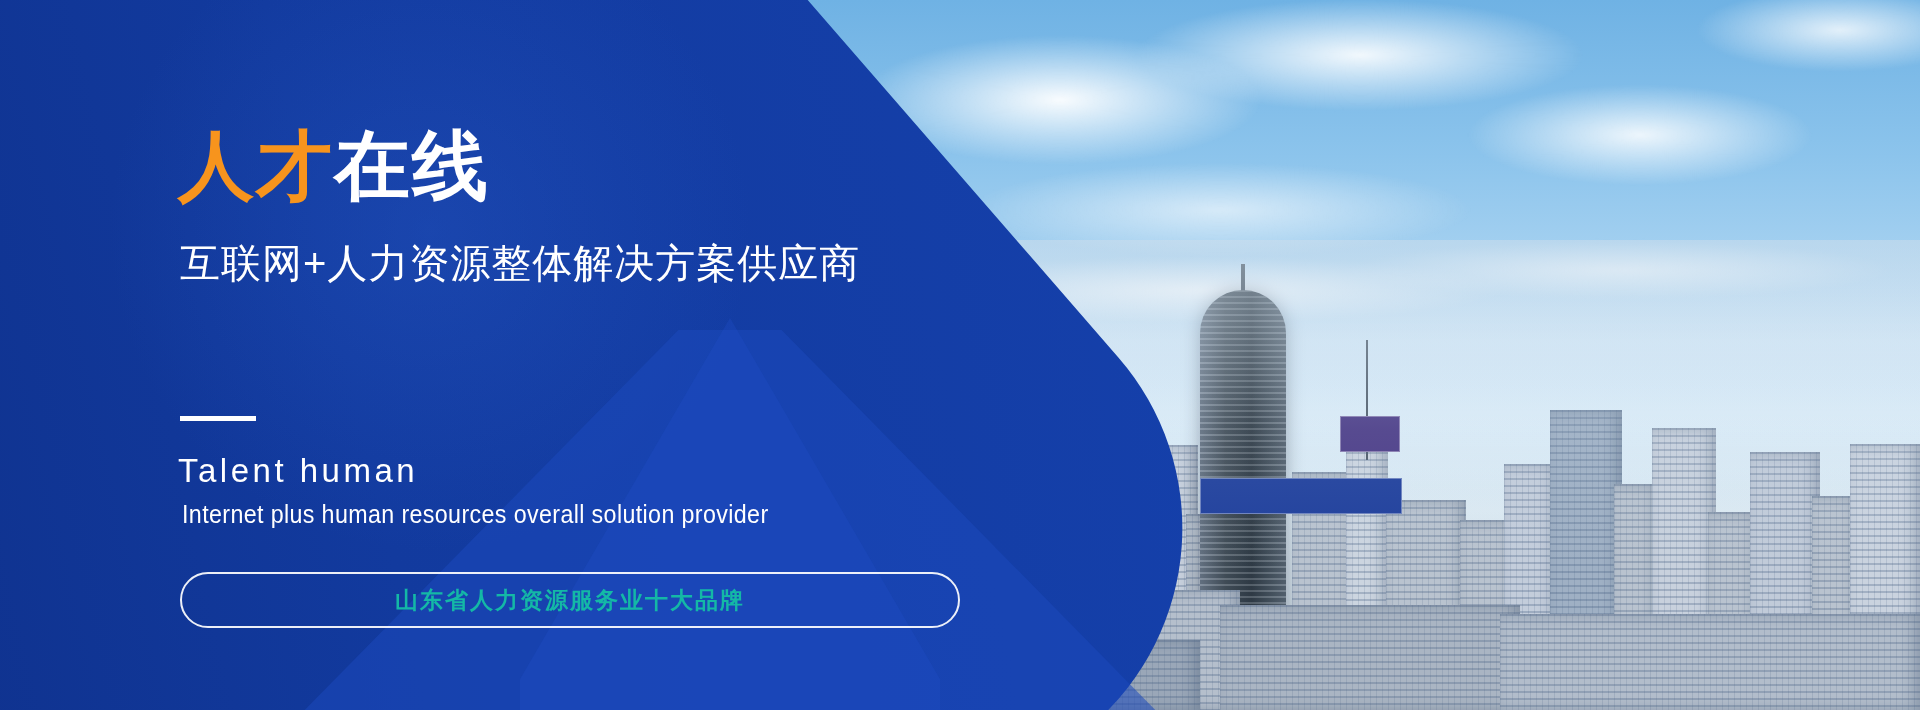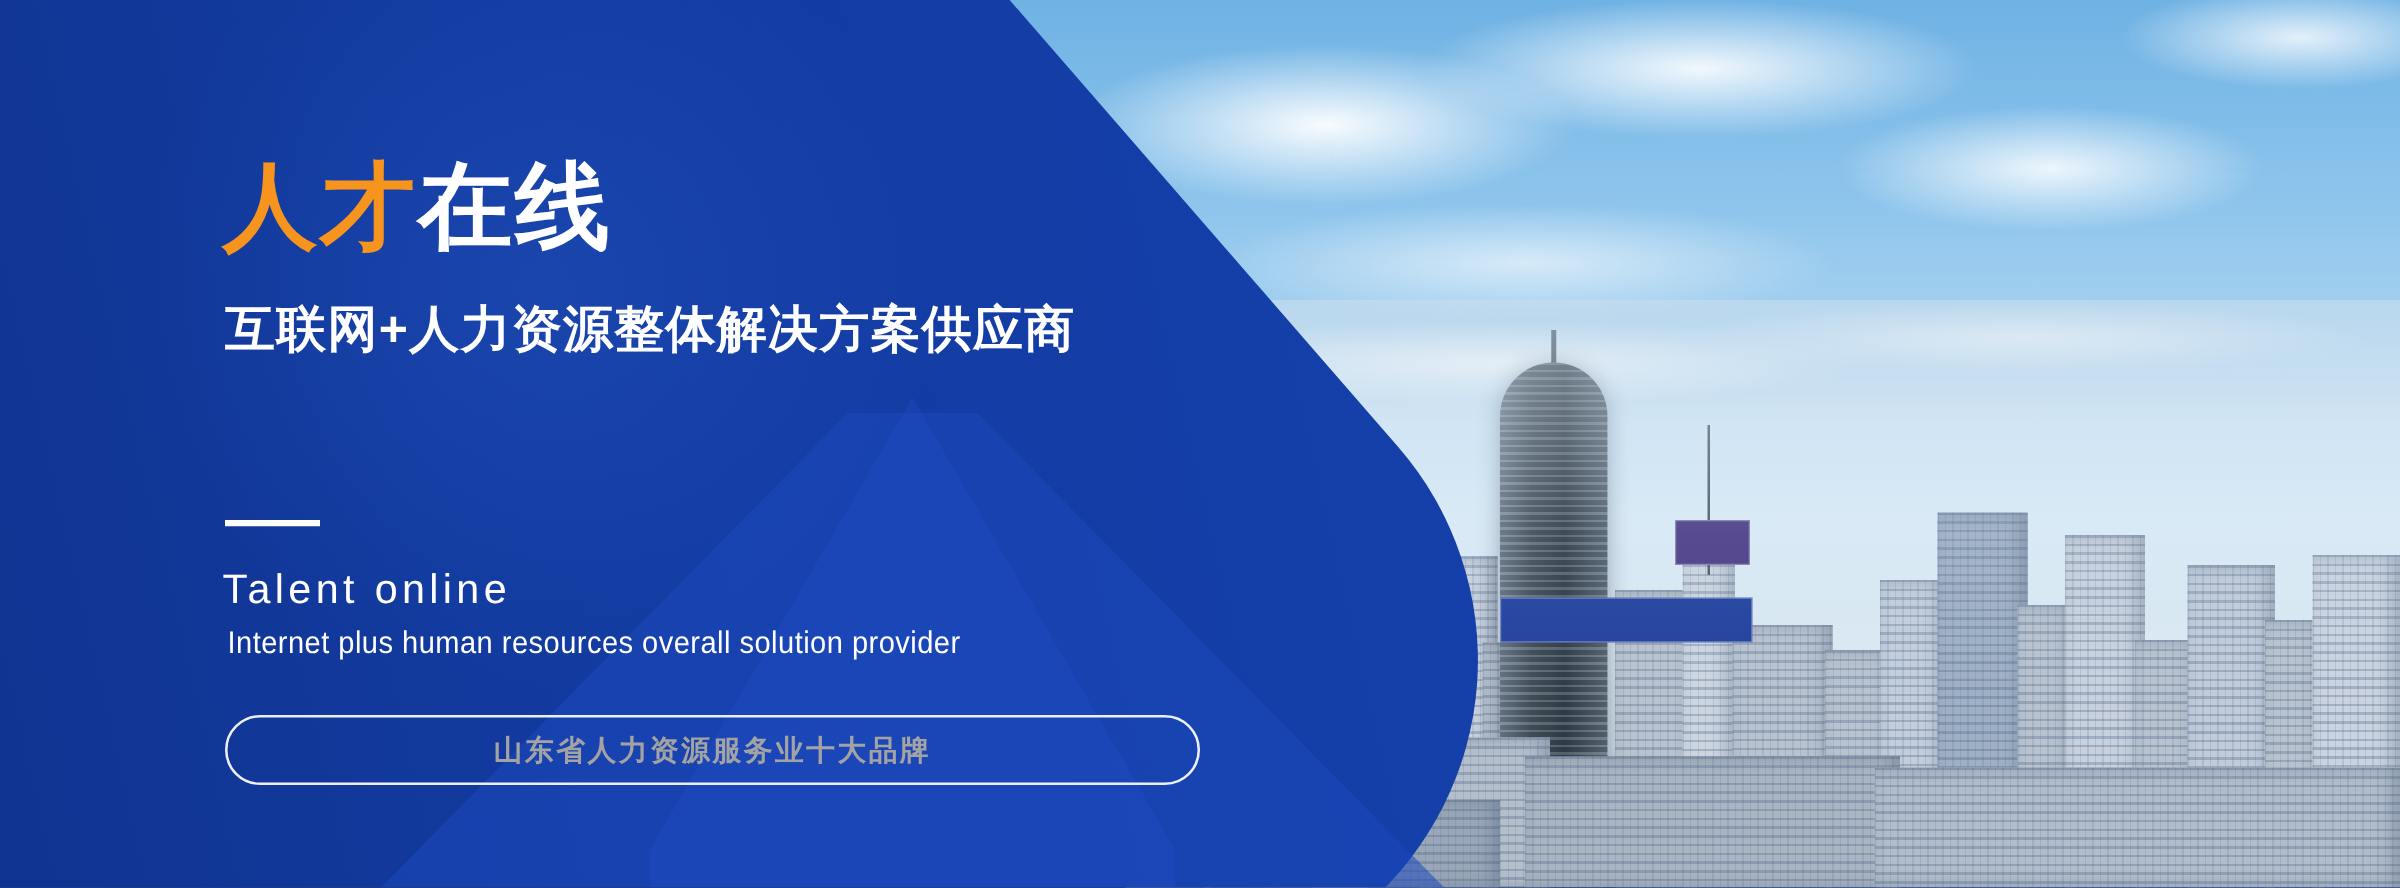--- a/index.html
+++ b/index.html
@@ -121,21 +121,21 @@
   .title{
     position:absolute;left:178px;top:128px;
     font-size:76px;font-weight:700;letter-spacing:2px;line-height:1;
     white-space:nowrap;
   }
   .title .hl{color:#F7941D;}
   .title .wt{color:#ffffff;}
 
   .subtitle{
     position:absolute;left:180px;top:236px;
-    font-size:40px;font-weight:700;color:#ffffff;letter-spacing:1px;
+    font-size:40px;font-weight:400;color:#ffffff;letter-spacing:1px;
     white-space:nowrap;
   }
 
   .rule{
     position:absolute;left:180px;top:416px;
     width:76px;height:5px;background:#ffffff;
   }
 
   .entitle{
     position:absolute;left:178px;top:452px;
@@ -153,21 +153,21 @@
   .pill{
     position:absolute;left:180px;top:572px;
     width:780px;height:56px;
     border:2px solid rgba(255,255,255,.92);
     border-radius:30px;
     display:flex;align-items:center;justify-content:center;
     gap:30px;
     box-sizing:border-box;
   }
   .pill span{
-    font-size:23px;font-weight:700;color:#a3a3a3;letter-spacing:2px;
+    font-size:23px;font-weight:700;color:#14b8a6;letter-spacing:2px;
     white-space:nowrap;
   }
 </style>
 </head>
 <body>
 
 <div class="banner">
 
   <div class="photo">
     <div class="clouds"></div>
@@ -223,21 +223,21 @@
   <div class="content">
 
     <div class="title">
       <span class="hl">人才</span><span class="wt">在线</span>
     </div>
 
     <div class="subtitle">互联网+人力资源整体解决方案供应商</div>
 
     <div class="rule"></div>
 
-    <div class="entitle">Talent online</div>
+    <div class="entitle">Talent human</div>
 
     <div class="entag">Internet plus human resources overall solution provider</div>
 
     <div class="pill">
       <span>山东省人力资源服务业十大品牌</span>
     </div>
 
   </div>
 </div>
 

